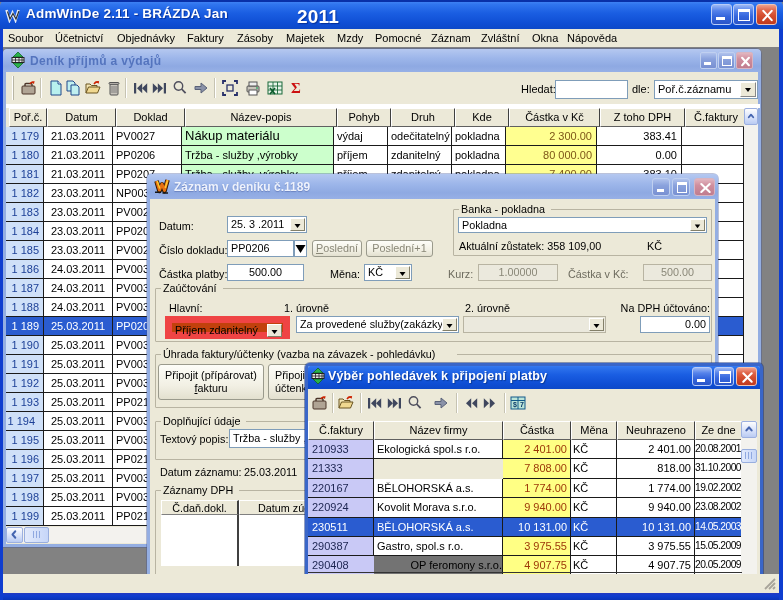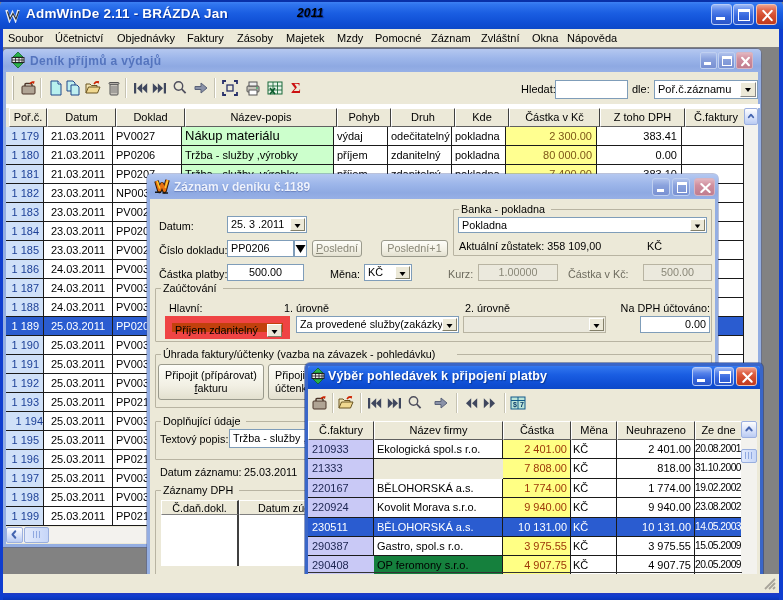--- a/index.html
+++ b/index.html
@@ -10,21 +10,21 @@
 </style></head><body>
 <div class="ab" style="left:0px;top:0px;width:783px;height:29px;background:linear-gradient(180deg,#0d4fd0 0%,#3f82f4 6%,#2f74ee 16%,#1a5ee2 45%,#0f4ed4 80%,#0d49c8 100%);border-radius:6px 6px 0 0;"></div>
 <div class="ab" style="left:0px;top:0px;width:783px;height:2px;background:#0830a8;"></div>
 <div class="ab" style="left:5px;top:7px;width:17px;height:16px;">
     <svg width="17" height="16" viewBox="0 0 17 16">
       <path d="M1.5 3 L4.5 13 L7.5 6 L10.5 13 L13.5 3" stroke="#e9eef6" stroke-width="2.6" fill="none"></path>
       <path d="M2.5 4.5 L5 12 L8 6.5 L11 12 L14 4" stroke="#2a3038" stroke-width="1.2" fill="none"></path>
     </svg>
   </div>
 <div class="ab" style="left:26px;top:6px;width:330px;height:18px;color:#fff;font-weight:bold;font-size:13.5px;letter-spacing:0.2px;text-shadow:1px 1px 1px #05309a;white-space:nowrap;">AdmWinDe 2.11 - BRÁZDA Jan</div>
-<div class="ab" style="left:297px;top:6px;width:60px;height:18px;color:#000000;font-weight:bold;font-size:12px;letter-spacing:0.2px;text-shadow:1px 1px 1px #05309a;font-style:italic;">2011</div>
+<div class="ab" style="left:297px;top:6px;width:60px;height:18px;color:#ffffff;font-weight:bold;font-size:19px;letter-spacing:0.2px;text-shadow:1px 1px 1px #05309a;">2011</div>
 <div class="ab" style="left:711px;top:4px;width:21px;height:21px;border-radius:3px;border:1px solid #b8ccf8;background:linear-gradient(180deg,#9cb8f4 0%,#5582ea 30%,#3566dd 60%,#2a55c8 100%);overflow:hidden;">
     <div style="position:absolute;left:4.2px;bottom:3.78px;width:8.4px;height:3px;background:#fff;"></div>
   </div>
 <div class="ab" style="left:733px;top:4px;width:21px;height:21px;border-radius:3px;border:1px solid #b8ccf8;background:linear-gradient(180deg,#9cb8f4 0%,#5582ea 30%,#3566dd 60%,#2a55c8 100%);overflow:hidden;">
     <div style="position:absolute;left:4.2px;top:3.57px;width:12.18px;height:12.6px;border:1px solid #fff;border-top-width:3px;"></div>
   </div>
 <div class="ab" style="left:756px;top:4px;width:21px;height:21px;border-radius:3px;border:1px solid #f0c4b4;background:linear-gradient(180deg,#f0a08c 0%,#e0654a 28%,#d44e30 55%,#c03a1e 100%);overflow:hidden;">
     <svg width="21" height="21" viewBox="0 0 21 21">
       <path d="M6.3 5.88 L14.7 15.12 M14.7 5.88 L6.3 15.12" stroke="white" stroke-width="2.1" stroke-linecap="round"></path>
     </svg>
@@ -356,21 +356,21 @@
         <div style="position:absolute;left:107px;top:0;width:69px;height:19px;border-right:1px solid #1a1a1a;border-bottom:1px solid #1a1a1a;font-size:11px;line-height:18px;overflow:hidden;white-space:nowrap;background:#fff;padding-left:3px;color:#000;">PP0210</div>
         <div style="position:absolute;left:176px;top:0;width:152px;height:19px;border-right:1px solid #1a1a1a;border-bottom:1px solid #1a1a1a;font-size:11px;line-height:18px;overflow:hidden;white-space:nowrap;background:#ccffcc;padding-left:3px;color:#000;">Platba</div>
         <div style="position:absolute;left:328px;top:0;width:54px;height:19px;border-right:1px solid #1a1a1a;border-bottom:1px solid #1a1a1a;font-size:11px;line-height:18px;overflow:hidden;white-space:nowrap;background:#fff;padding-left:3px;color:#000;">příjem</div>
         <div style="position:absolute;left:382px;top:0;width:64px;height:19px;border-right:1px solid #1a1a1a;border-bottom:1px solid #1a1a1a;font-size:11px;line-height:18px;overflow:hidden;white-space:nowrap;background:#fff;padding-left:3px;color:#000;">zdanitelný</div>
         <div style="position:absolute;left:446px;top:0;width:54px;height:19px;border-right:1px solid #1a1a1a;border-bottom:1px solid #1a1a1a;font-size:11px;line-height:18px;overflow:hidden;white-space:nowrap;background:#fff;padding-left:3px;color:#000;">pokladna</div>
         <div style="position:absolute;left:500px;top:0;width:91px;height:19px;border-right:1px solid #1a1a1a;border-bottom:1px solid #1a1a1a;font-size:11px;line-height:18px;overflow:hidden;white-space:nowrap;background:#ffff90;text-align:right;padding-right:4px;color:#7e5618;">500.00</div>
         <div style="position:absolute;left:591px;top:0;width:85px;height:19px;border-right:1px solid #1a1a1a;border-bottom:1px solid #1a1a1a;font-size:11px;line-height:18px;overflow:hidden;white-space:nowrap;background:#fff;text-align:right;padding-right:4px;color:#000;">0.00</div>
         <div style="position:absolute;left:676px;top:0;width:62px;height:19px;border-right:1px solid #1a1a1a;border-bottom:1px solid #1a1a1a;font-size:11px;line-height:18px;overflow:hidden;white-space:nowrap;background:#fff;"></div>
       </div>
       <div class="ab" style="left:3px;top:362.5px;width:738px;height:19px;">
-        <div style="position:absolute;left:0px;top:0;width:38px;height:19px;border-right:1px solid #1a1a1a;border-bottom:1px solid #1a1a1a;font-size:11px;line-height:18px;overflow:hidden;white-space:nowrap;background:#cfe0f8;text-align:right;padding-right:0;color:#1c3f96;">1 194</div>
+        <div style="position:absolute;left:0px;top:0;width:38px;height:19px;border-right:1px solid #1a1a1a;border-bottom:1px solid #1a1a1a;font-size:11px;line-height:18px;overflow:hidden;white-space:nowrap;background:#cfe0f8;text-align:right;padding-right:8px;color:#1c3f96;">1 194</div>
         <div style="position:absolute;left:38px;top:0;width:69px;height:19px;border-right:1px solid #1a1a1a;border-bottom:1px solid #1a1a1a;font-size:11px;line-height:18px;overflow:hidden;white-space:nowrap;background:#fff;text-align:center;color:#000;">25.03.2011</div>
         <div style="position:absolute;left:107px;top:0;width:69px;height:19px;border-right:1px solid #1a1a1a;border-bottom:1px solid #1a1a1a;font-size:11px;line-height:18px;overflow:hidden;white-space:nowrap;background:#fff;padding-left:3px;color:#000;">PV0036</div>
         <div style="position:absolute;left:176px;top:0;width:152px;height:19px;border-right:1px solid #1a1a1a;border-bottom:1px solid #1a1a1a;font-size:11px;line-height:18px;overflow:hidden;white-space:nowrap;background:#ccffcc;padding-left:3px;color:#000;">Platba</div>
         <div style="position:absolute;left:328px;top:0;width:54px;height:19px;border-right:1px solid #1a1a1a;border-bottom:1px solid #1a1a1a;font-size:11px;line-height:18px;overflow:hidden;white-space:nowrap;background:#fff;padding-left:3px;color:#000;">příjem</div>
         <div style="position:absolute;left:382px;top:0;width:64px;height:19px;border-right:1px solid #1a1a1a;border-bottom:1px solid #1a1a1a;font-size:11px;line-height:18px;overflow:hidden;white-space:nowrap;background:#fff;padding-left:3px;color:#000;">zdanitelný</div>
         <div style="position:absolute;left:446px;top:0;width:54px;height:19px;border-right:1px solid #1a1a1a;border-bottom:1px solid #1a1a1a;font-size:11px;line-height:18px;overflow:hidden;white-space:nowrap;background:#fff;padding-left:3px;color:#000;">pokladna</div>
         <div style="position:absolute;left:500px;top:0;width:91px;height:19px;border-right:1px solid #1a1a1a;border-bottom:1px solid #1a1a1a;font-size:11px;line-height:18px;overflow:hidden;white-space:nowrap;background:#ffff90;text-align:right;padding-right:4px;color:#7e5618;">500.00</div>
         <div style="position:absolute;left:591px;top:0;width:85px;height:19px;border-right:1px solid #1a1a1a;border-bottom:1px solid #1a1a1a;font-size:11px;line-height:18px;overflow:hidden;white-space:nowrap;background:#fff;text-align:right;padding-right:4px;color:#000;">0.00</div>
         <div style="position:absolute;left:676px;top:0;width:62px;height:19px;border-right:1px solid #1a1a1a;border-bottom:1px solid #1a1a1a;font-size:11px;line-height:18px;overflow:hidden;white-space:nowrap;background:#fff;"></div>
       </div>
@@ -500,21 +500,21 @@
         <div class="ab" style="left:12px;top:72px;width:70px;height:13px;">Číslo dokladu:</div>
         <div class="ab" style="left:80px;top:68px;width:67px;height:17px;background:#fff;border:1px solid #7f9db9;color:#000;text-align:left;line-height:15px;padding:0 3px;white-space:nowrap;overflow:hidden;">PP0206</div>
         <div class="ab" style="left:147px;top:68px;width:13px;height:17px;background:#fff;border:1px solid #7f9db9;">
           <svg width="11" height="15" viewBox="0 0 11 15">
             <path d="M0.5 4 L5.5 12 L10.5 4 Z" fill="#000"></path>
           </svg>
         </div>
         <div class="ab" style="left:165px;top:68px;width:50px;height:17px;background:linear-gradient(180deg,#fdfdf8,#f2f0e4 60%,#e3e0cf);border:1px solid #9a9a8c;border-radius:3px;color:#8a8878;text-align:center;line-height:13px;display:flex;flex-direction:column;align-items:center;justify-content:center;">
           <span><u>P</u>oslední</span>
         </div>
-        <div class="ab" style="left:234px;top:68px;width:67px;height:17px;background:linear-gradient(180deg,#fdfdf8,#f2f0e4 60%,#e3e0cf);border:1px solid #9a9a8c;border-radius:3px;color:#8a8878;text-align:center;line-height:13px;display:flex;flex-direction:column;align-items:center;justify-content:center;">Poslední+1</div>
+        <div class="ab" style="left:219px;top:68px;width:67px;height:17px;background:linear-gradient(180deg,#fdfdf8,#f2f0e4 60%,#e3e0cf);border:1px solid #9a9a8c;border-radius:3px;color:#8a8878;text-align:center;line-height:13px;display:flex;flex-direction:column;align-items:center;justify-content:center;">Poslední+1</div>
         <div class="ab" style="left:12px;top:96px;width:70px;height:13px;">Částka platby:</div>
         <div class="ab" style="left:80px;top:92px;width:77px;height:17px;background:#fff;border:1px solid #7f9db9;color:#000;text-align:center;line-height:15px;padding:0 3px;white-space:nowrap;overflow:hidden;">500.00</div>
         <div class="ab" style="left:183px;top:96px;width:40px;height:13px;">Měna:</div>
         <div class="ab" style="left:217px;top:92px;width:48px;height:17px;background:#fff;border:1px solid #7f9db9;">
           <div class="ab" style="left:3px;top:1px;line-height:13px;color:#000;white-space:nowrap;">KČ</div>
           <div class="ab" style="right:1px;top:1px;width:15px;height:13px;background:#ece9d8;border:1px solid #fff;border-right-color:#848069;border-bottom-color:#848069;">
             <svg width="13" height="13" viewBox="0 0 13 13">
               <path d="M3.5 5 L6.5 9 L9.5 5 Z" fill="#000"></path>
             </svg>
           </div>
@@ -726,21 +726,21 @@
       <div class="ab" style="left:3px;top:174px;width:434px;height:19.4px;">
         <div style="position:absolute;left:0px;top:0;width:66px;height:19.4px;border-right:1px solid #1a1a1a;border-bottom:1px solid #1a1a1a;line-height:18px;overflow:hidden;white-space:nowrap;background:#c9c9f6;padding-left:4px;color:#1c2450;">290387</div>
         <div style="position:absolute;left:66px;top:0;width:129px;height:19.4px;border-right:1px solid #1a1a1a;border-bottom:1px solid #1a1a1a;line-height:18px;overflow:hidden;white-space:nowrap;background:#fff;padding-left:3px;color:#000;">Gastro, spol.s r.o.</div>
         <div style="position:absolute;left:195px;top:0;width:68px;height:19.4px;border-right:1px solid #1a1a1a;border-bottom:1px solid #1a1a1a;line-height:18px;overflow:hidden;white-space:nowrap;background:#ffff84;text-align:right;padding-right:3px;color:#9c3808;">3 975.55</div>
         <div style="position:absolute;left:263px;top:0;width:46px;height:19.4px;border-right:1px solid #1a1a1a;border-bottom:1px solid #1a1a1a;line-height:18px;overflow:hidden;white-space:nowrap;background:#fff;padding-left:2px;color:#000;">KČ</div>
         <div style="position:absolute;left:309px;top:0;width:78px;height:19.4px;border-right:1px solid #1a1a1a;border-bottom:1px solid #1a1a1a;line-height:18px;overflow:hidden;white-space:nowrap;background:#fff;text-align:right;padding-right:3px;color:#000;">3 975.55</div>
         <div style="position:absolute;left:387px;top:0;width:47px;height:19.4px;border-right:1px solid #1a1a1a;border-bottom:1px solid #1a1a1a;line-height:18px;overflow:hidden;white-space:nowrap;background:#fff;text-align:center;font-size:10.3px;letter-spacing:-0.55px;color:#000;">15.05.2009</div>
       </div>
       <div class="ab" style="left:3px;top:193.4px;width:434px;height:19.4px;">
         <div style="position:absolute;left:0px;top:0;width:82px;height:19.4px;border-right:1px solid #1a1a1a;border-bottom:1px solid #1a1a1a;line-height:18px;overflow:hidden;white-space:nowrap;background:#c9c9f6;padding-left:4px;color:#1c2450;">290408</div>
-        <div style="position:absolute;left:66px;top:0;width:129px;height:19.4px;border-right:1px solid #1a1a1a;border-bottom:1px solid #1a1a1a;line-height:18px;overflow:hidden;white-space:nowrap;background:#15803d;padding-left:3px;color:#000;">OP feromony s.r.o.</div>
+        <div style="position:absolute;left:66px;top:0;width:129px;height:19.4px;border-right:1px solid #1a1a1a;border-bottom:1px solid #1a1a1a;line-height:18px;overflow:hidden;white-space:nowrap;background:#737373;padding-left:3px;color:#000;text-align:right;">OP feromony s.r.o.</div>
         <div style="position:absolute;left:195px;top:0;width:68px;height:19.4px;border-right:1px solid #1a1a1a;border-bottom:1px solid #1a1a1a;line-height:18px;overflow:hidden;white-space:nowrap;background:#ffff84;text-align:right;padding-right:3px;color:#9c3808;">4 907.75</div>
         <div style="position:absolute;left:263px;top:0;width:46px;height:19.4px;border-right:1px solid #1a1a1a;border-bottom:1px solid #1a1a1a;line-height:18px;overflow:hidden;white-space:nowrap;background:#fff;padding-left:2px;color:#000;">KČ</div>
         <div style="position:absolute;left:309px;top:0;width:78px;height:19.4px;border-right:1px solid #1a1a1a;border-bottom:1px solid #1a1a1a;line-height:18px;overflow:hidden;white-space:nowrap;background:#fff;text-align:right;padding-right:3px;color:#000;">4 907.75</div>
         <div style="position:absolute;left:387px;top:0;width:47px;height:19.4px;border-right:1px solid #1a1a1a;border-bottom:1px solid #1a1a1a;line-height:18px;overflow:hidden;white-space:nowrap;background:#fff;text-align:center;font-size:10.3px;letter-spacing:-0.55px;color:#000;">20.05.2009</div>
       </div>
       <div class="ab" style="left:436px;top:58px;width:16px;height:153px;background:#f3f2ee;"></div>
       <div class="ab" style="left:436px;top:58px;width:16px;height:17px;background:linear-gradient(180deg,#fdfdfe,#cfdbf8 70%,#bacbf2);border:1px solid #9cb0e0;border-radius:2px;">
         <svg width="14" height="15" viewBox="0 0 16 16">
           <path d="M5 9 L8 5.5 L11 9" stroke="#4565b0" stroke-width="2.4" fill="none" stroke-linecap="round" stroke-linejoin="round"></path>
         </svg>

